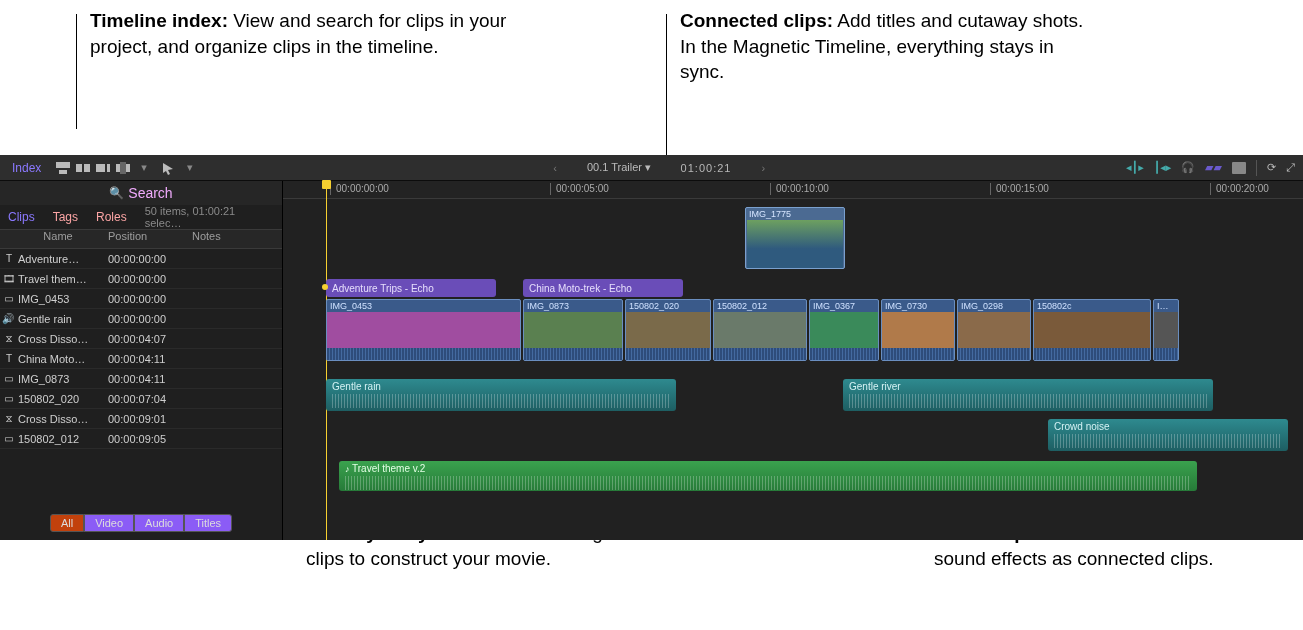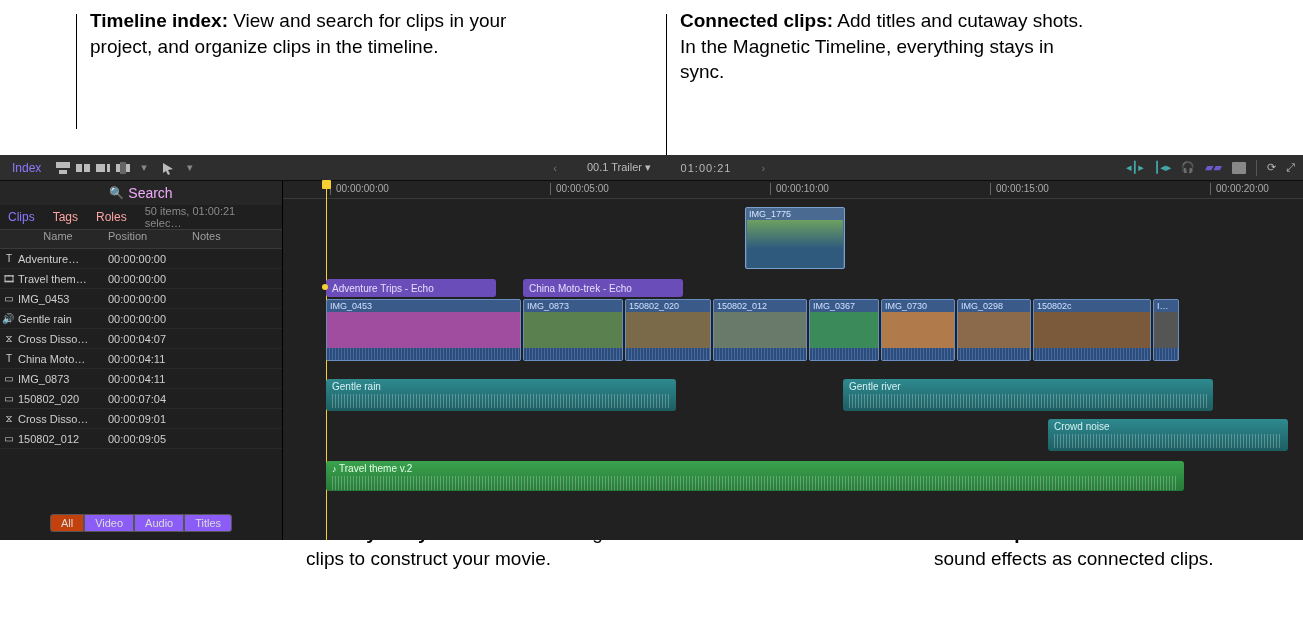--- a/index.html
+++ b/index.html
@@ -340,18 +340,18 @@
 
       <div class="aud" id="aud-rain" style="left: 43px; width: 350px; top: 198px;">
         <span>Gentle rain</span><div class="wave"></div>
       </div>
       <div class="aud" id="aud-crowd" style="left: 765px; width: 240px; top: 238px;">
         <span>Crowd noise</span><div class="wave"></div>
       </div>
       <div class="aud" id="aud-river" style="left: 560px; width: 370px; top: 198px;">
         <span>Gentle river</span><div class="wave"></div>
       </div>
-      <div class="aud green" id="aud-music" style="left: 43px; width: 858px; top: 280px;">
+      <div class="aud green" id="aud-music" style="left: 56px; width: 858px; top: 280px;">
         <span style="font-size:9px;">♪ </span><span>Travel theme v.2</span><div class="wave"></div>
       </div>
     </div>
   </div>
 </div>
 
 </body></html>

